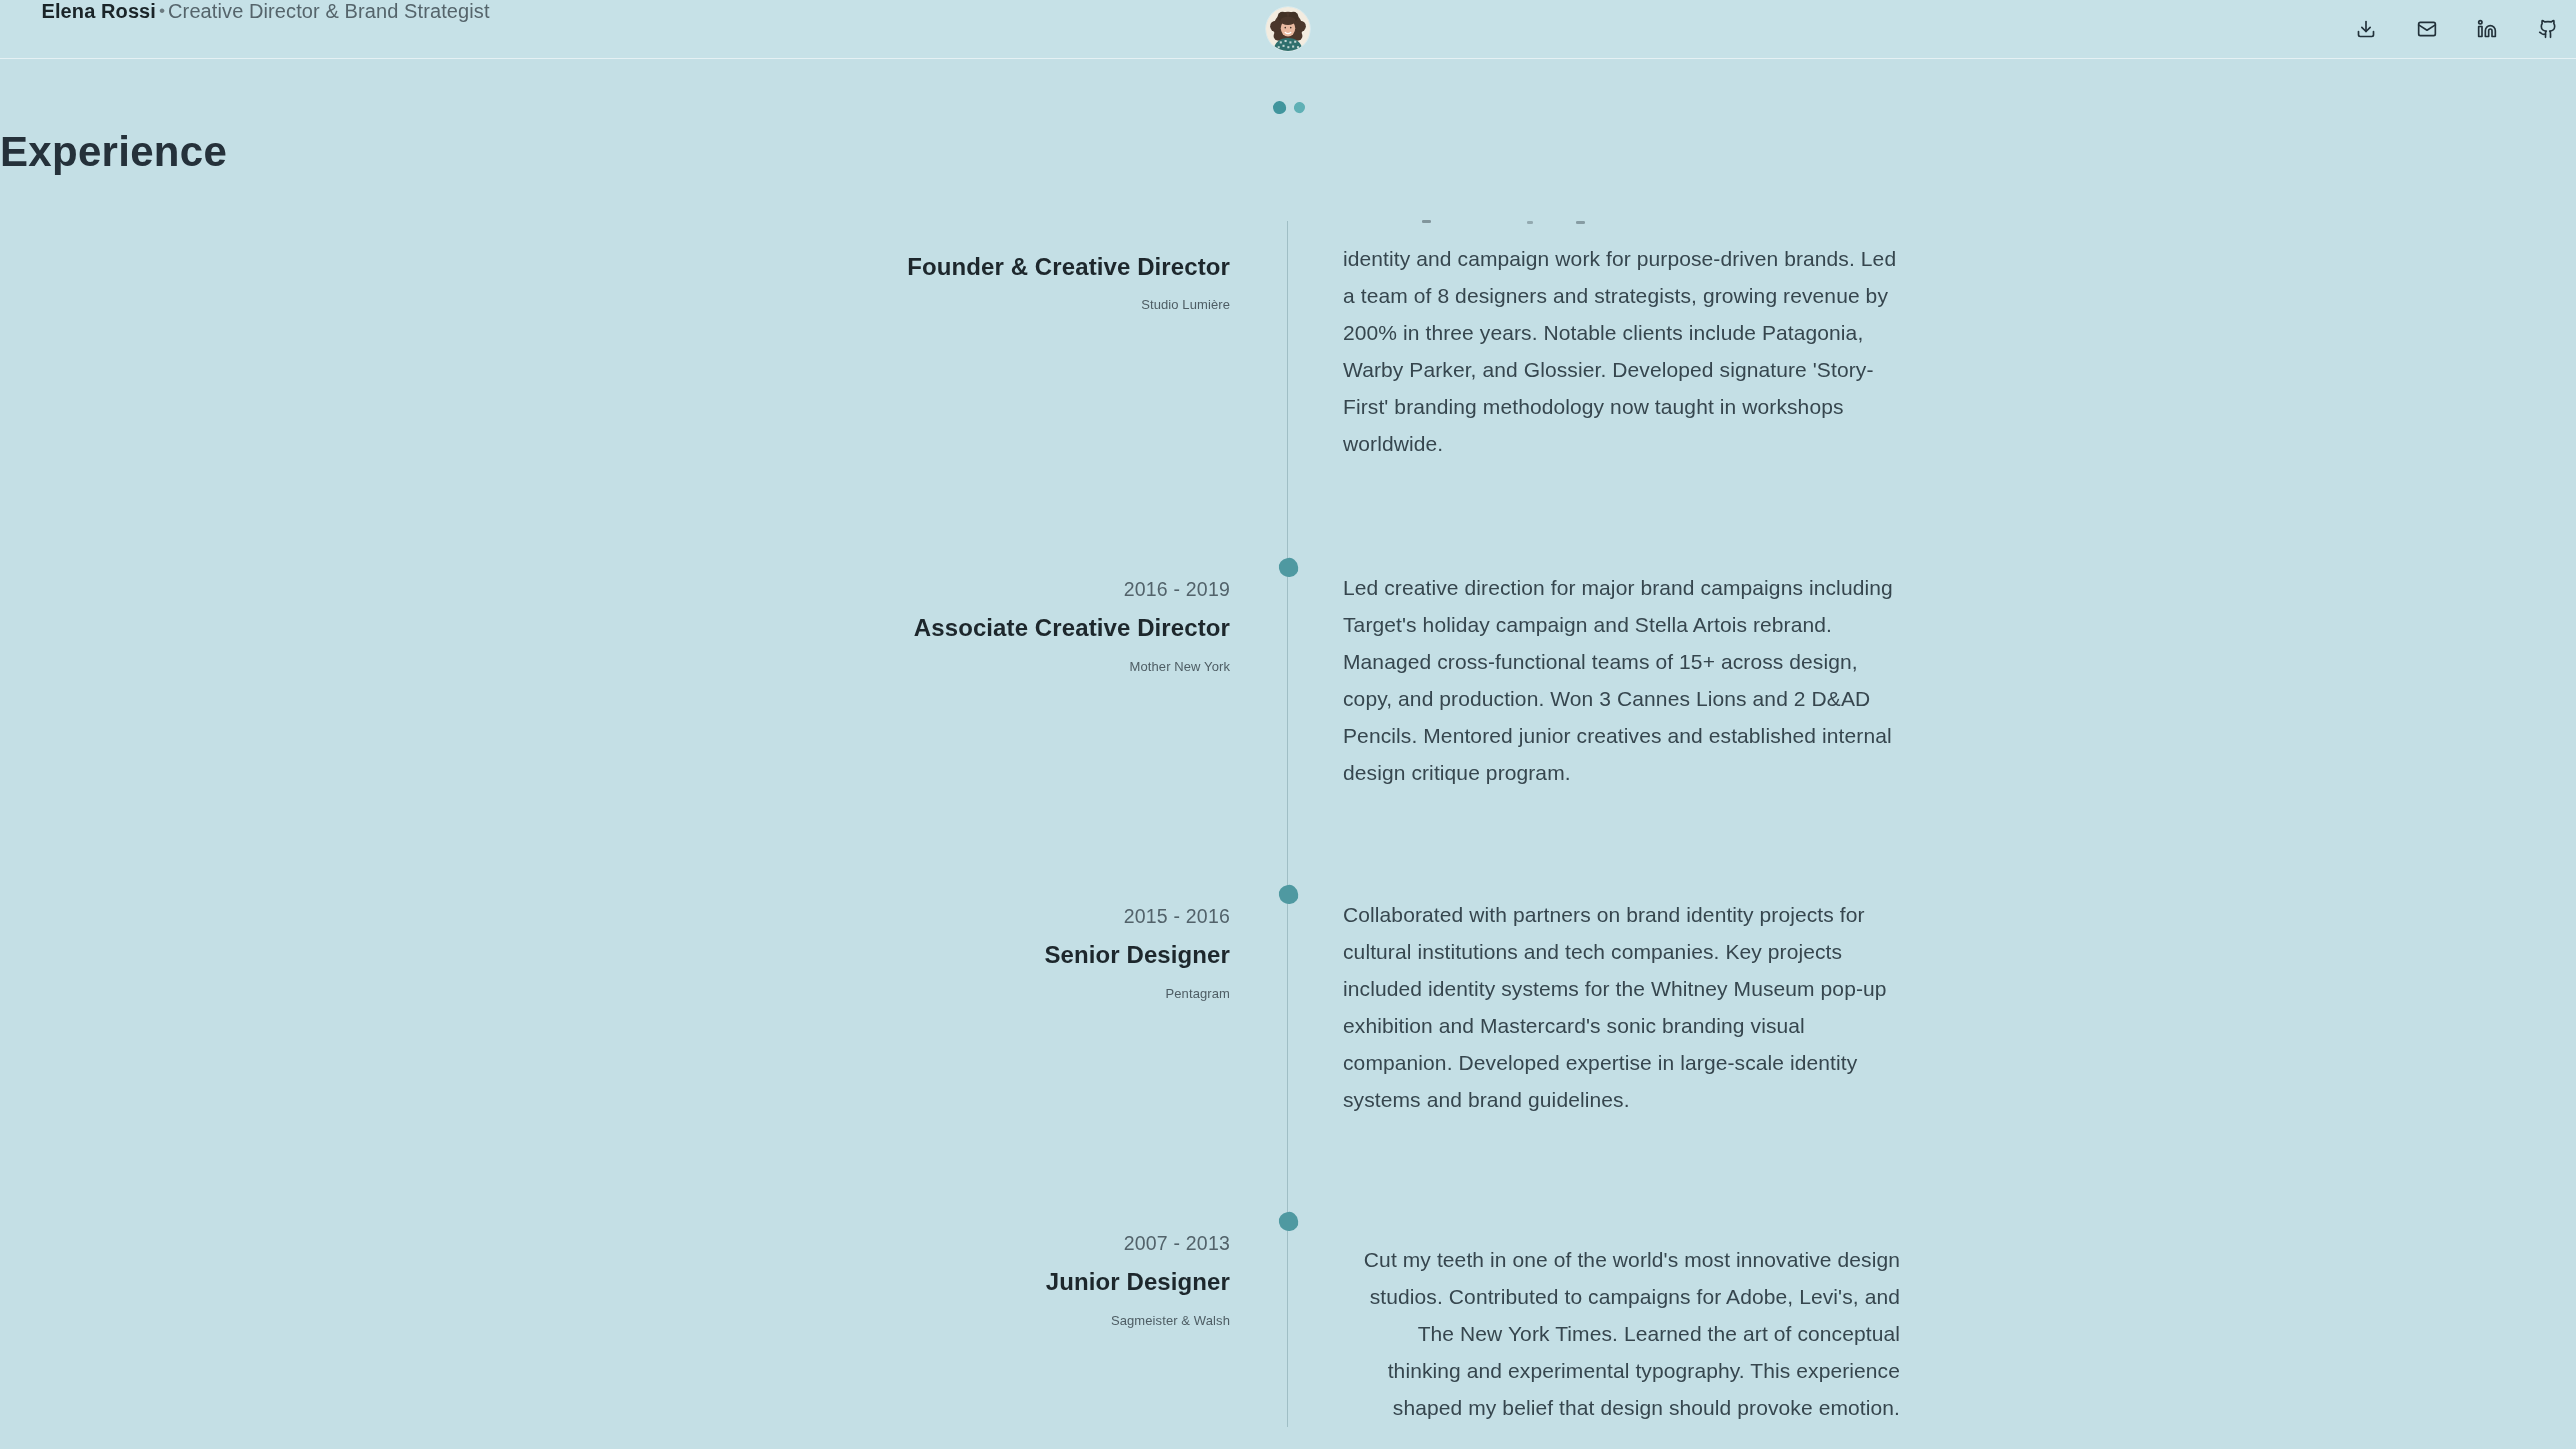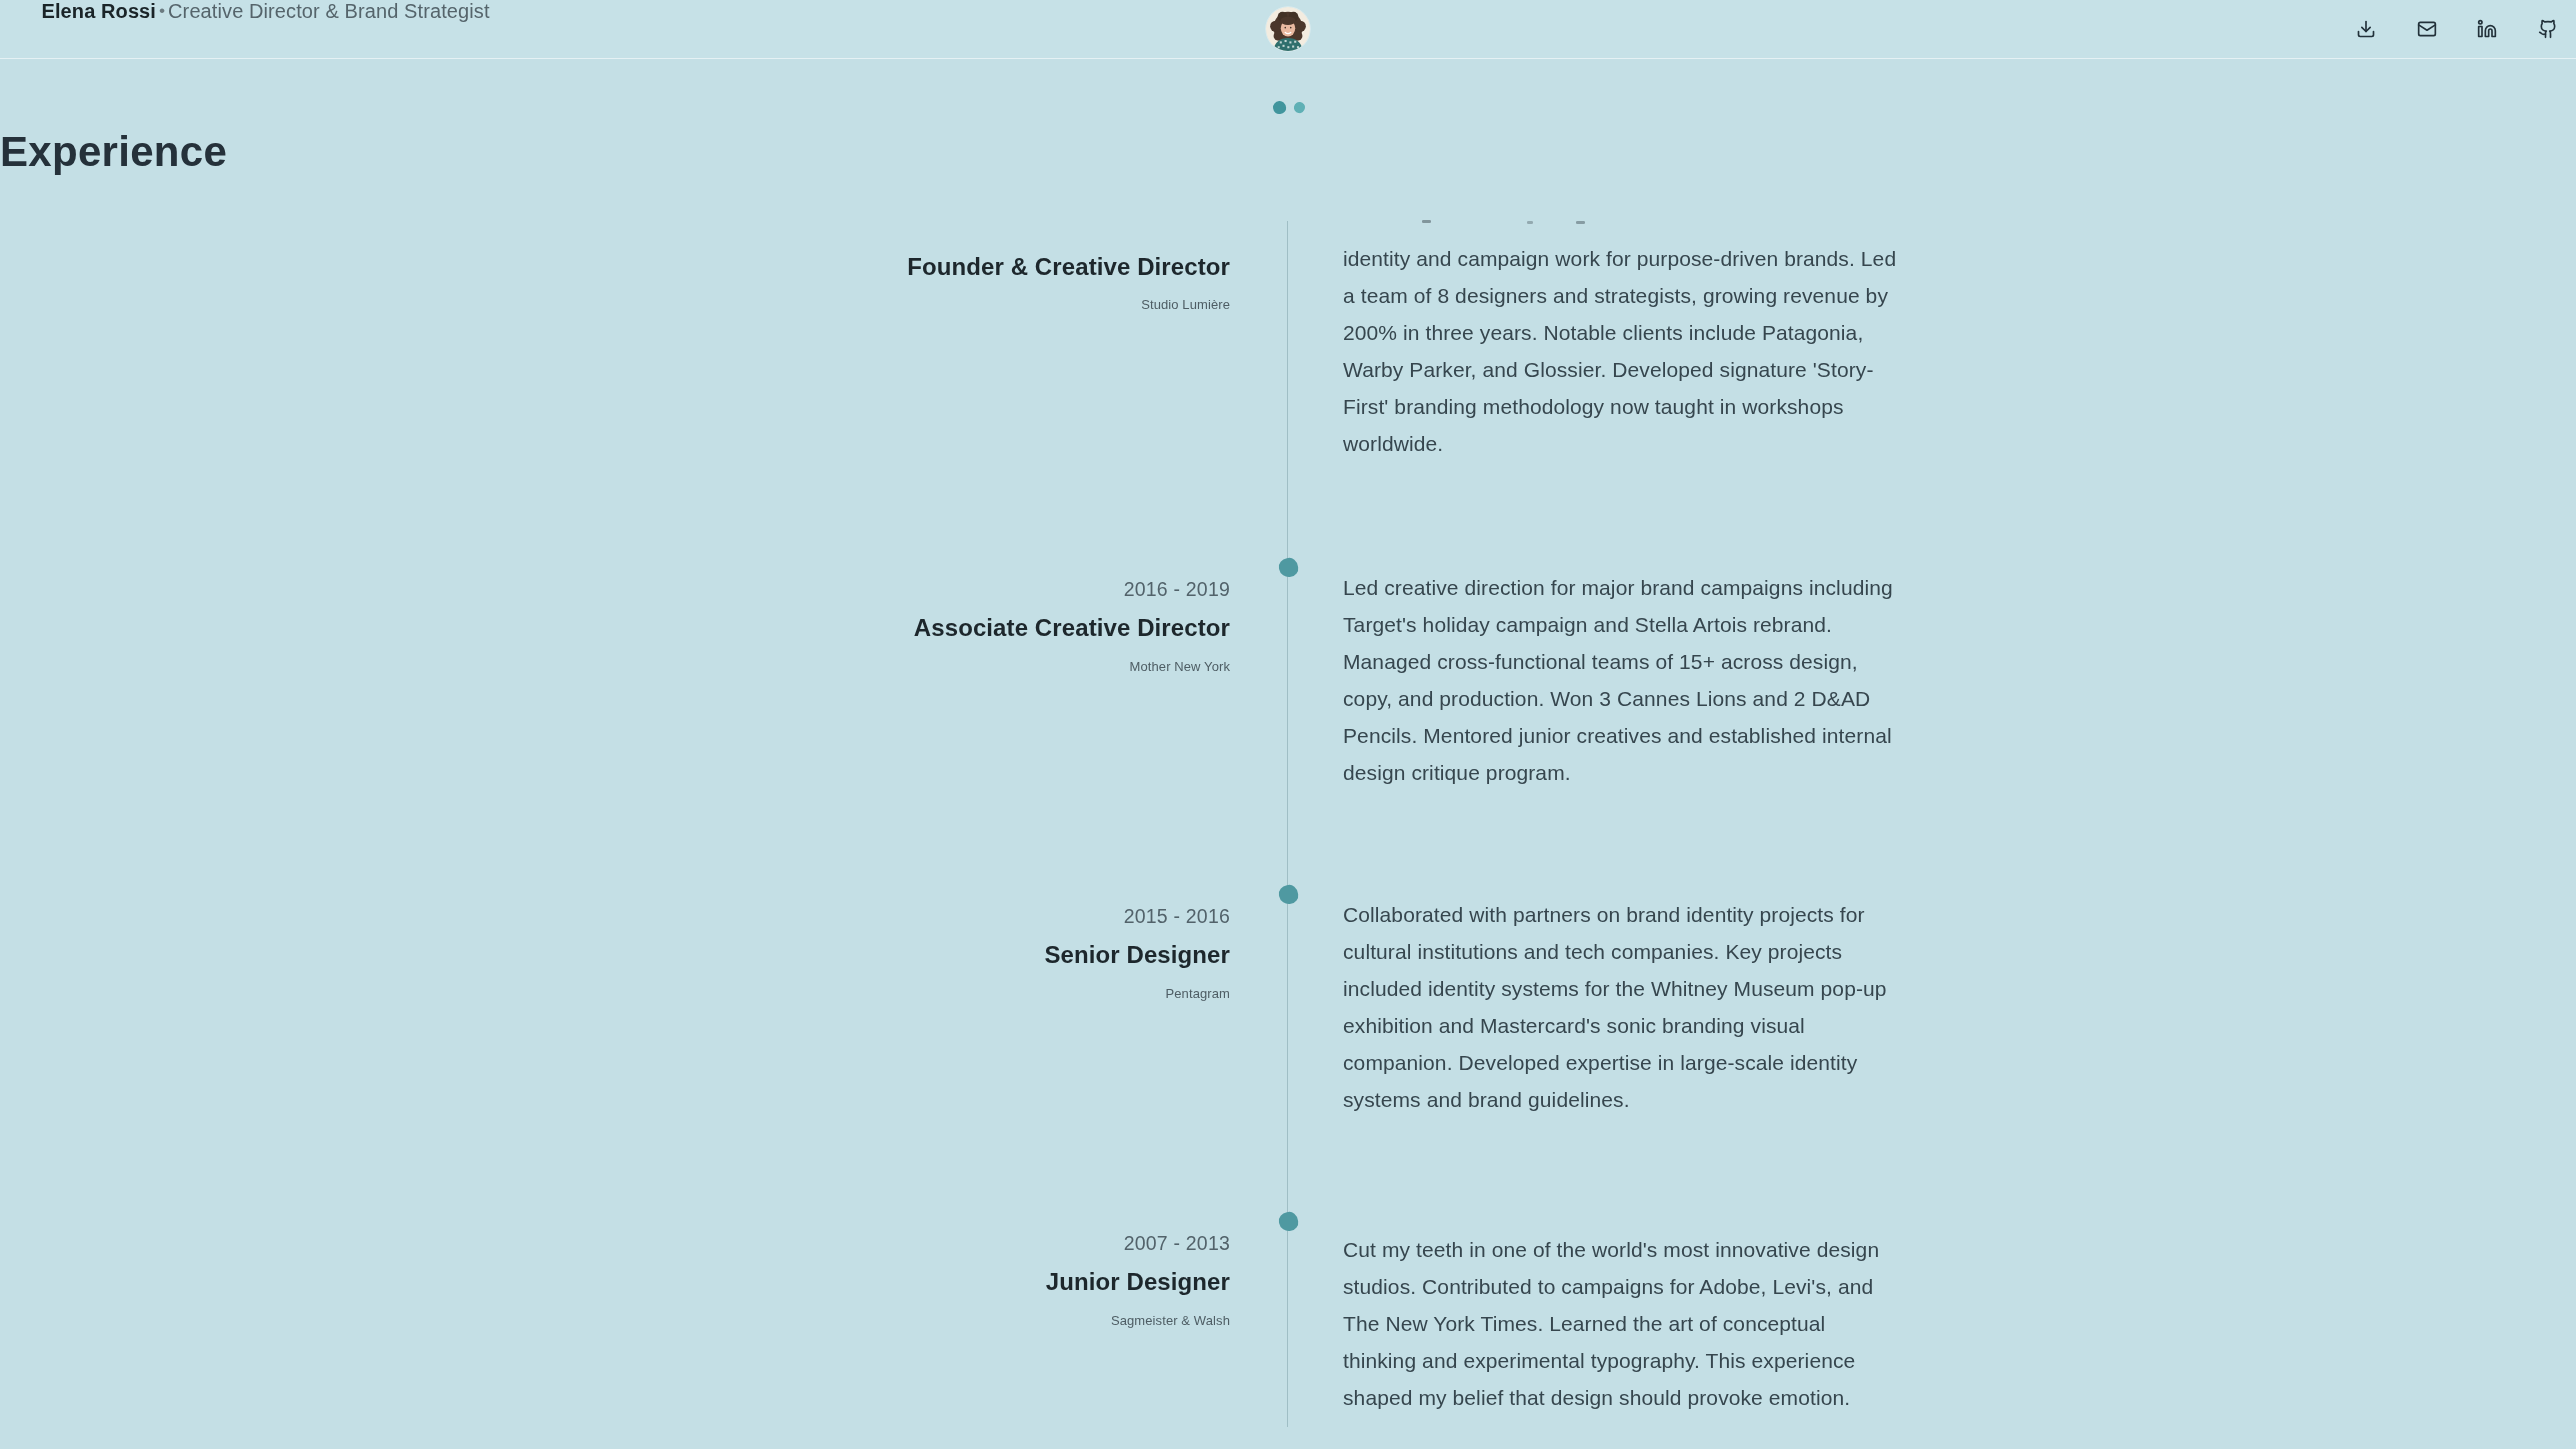--- a/index.html
+++ b/index.html
@@ -212,17 +212,17 @@
     <p class="desc" style="top: 5.4px;">Collaborated with partners on brand identity projects for cultural institutions and tech companies. Key projects included identity systems for the Whitney Museum pop-up exhibition and Mastercard's sonic branding visual companion. Developed expertise in large-scale identity systems and brand guidelines.</p>
   </article>
 
   <article class="entry" style="top: 1218px;">
     <div class="left">
       <div class="dates">2007 - 2013</div>
       <h3 class="job-title">Junior Designer</h3>
       <div class="company">Sagmeister &amp; Walsh</div>
     </div>
     <span class="tdot" style="top: -6px;"></span>
-    <p class="desc" style="top: 13px;">Cut my teeth in one of the world's most innovative design studios. Contributed to campaigns for Adobe, Levi's, and The New York Times. Learned the art of conceptual thinking and experimental typography. This experience shaped my belief that design should provoke emotion.</p>
+    <p class="desc" style="top: 23px; text-align: right;">Cut my teeth in one of the world's most innovative design studios. Contributed to campaigns for Adobe, Levi's, and The New York Times. Learned the art of conceptual thinking and experimental typography. This experience shaped my belief that design should provoke emotion.</p>
   </article>
 </div>
 </main>
 
 
 </body></html>

